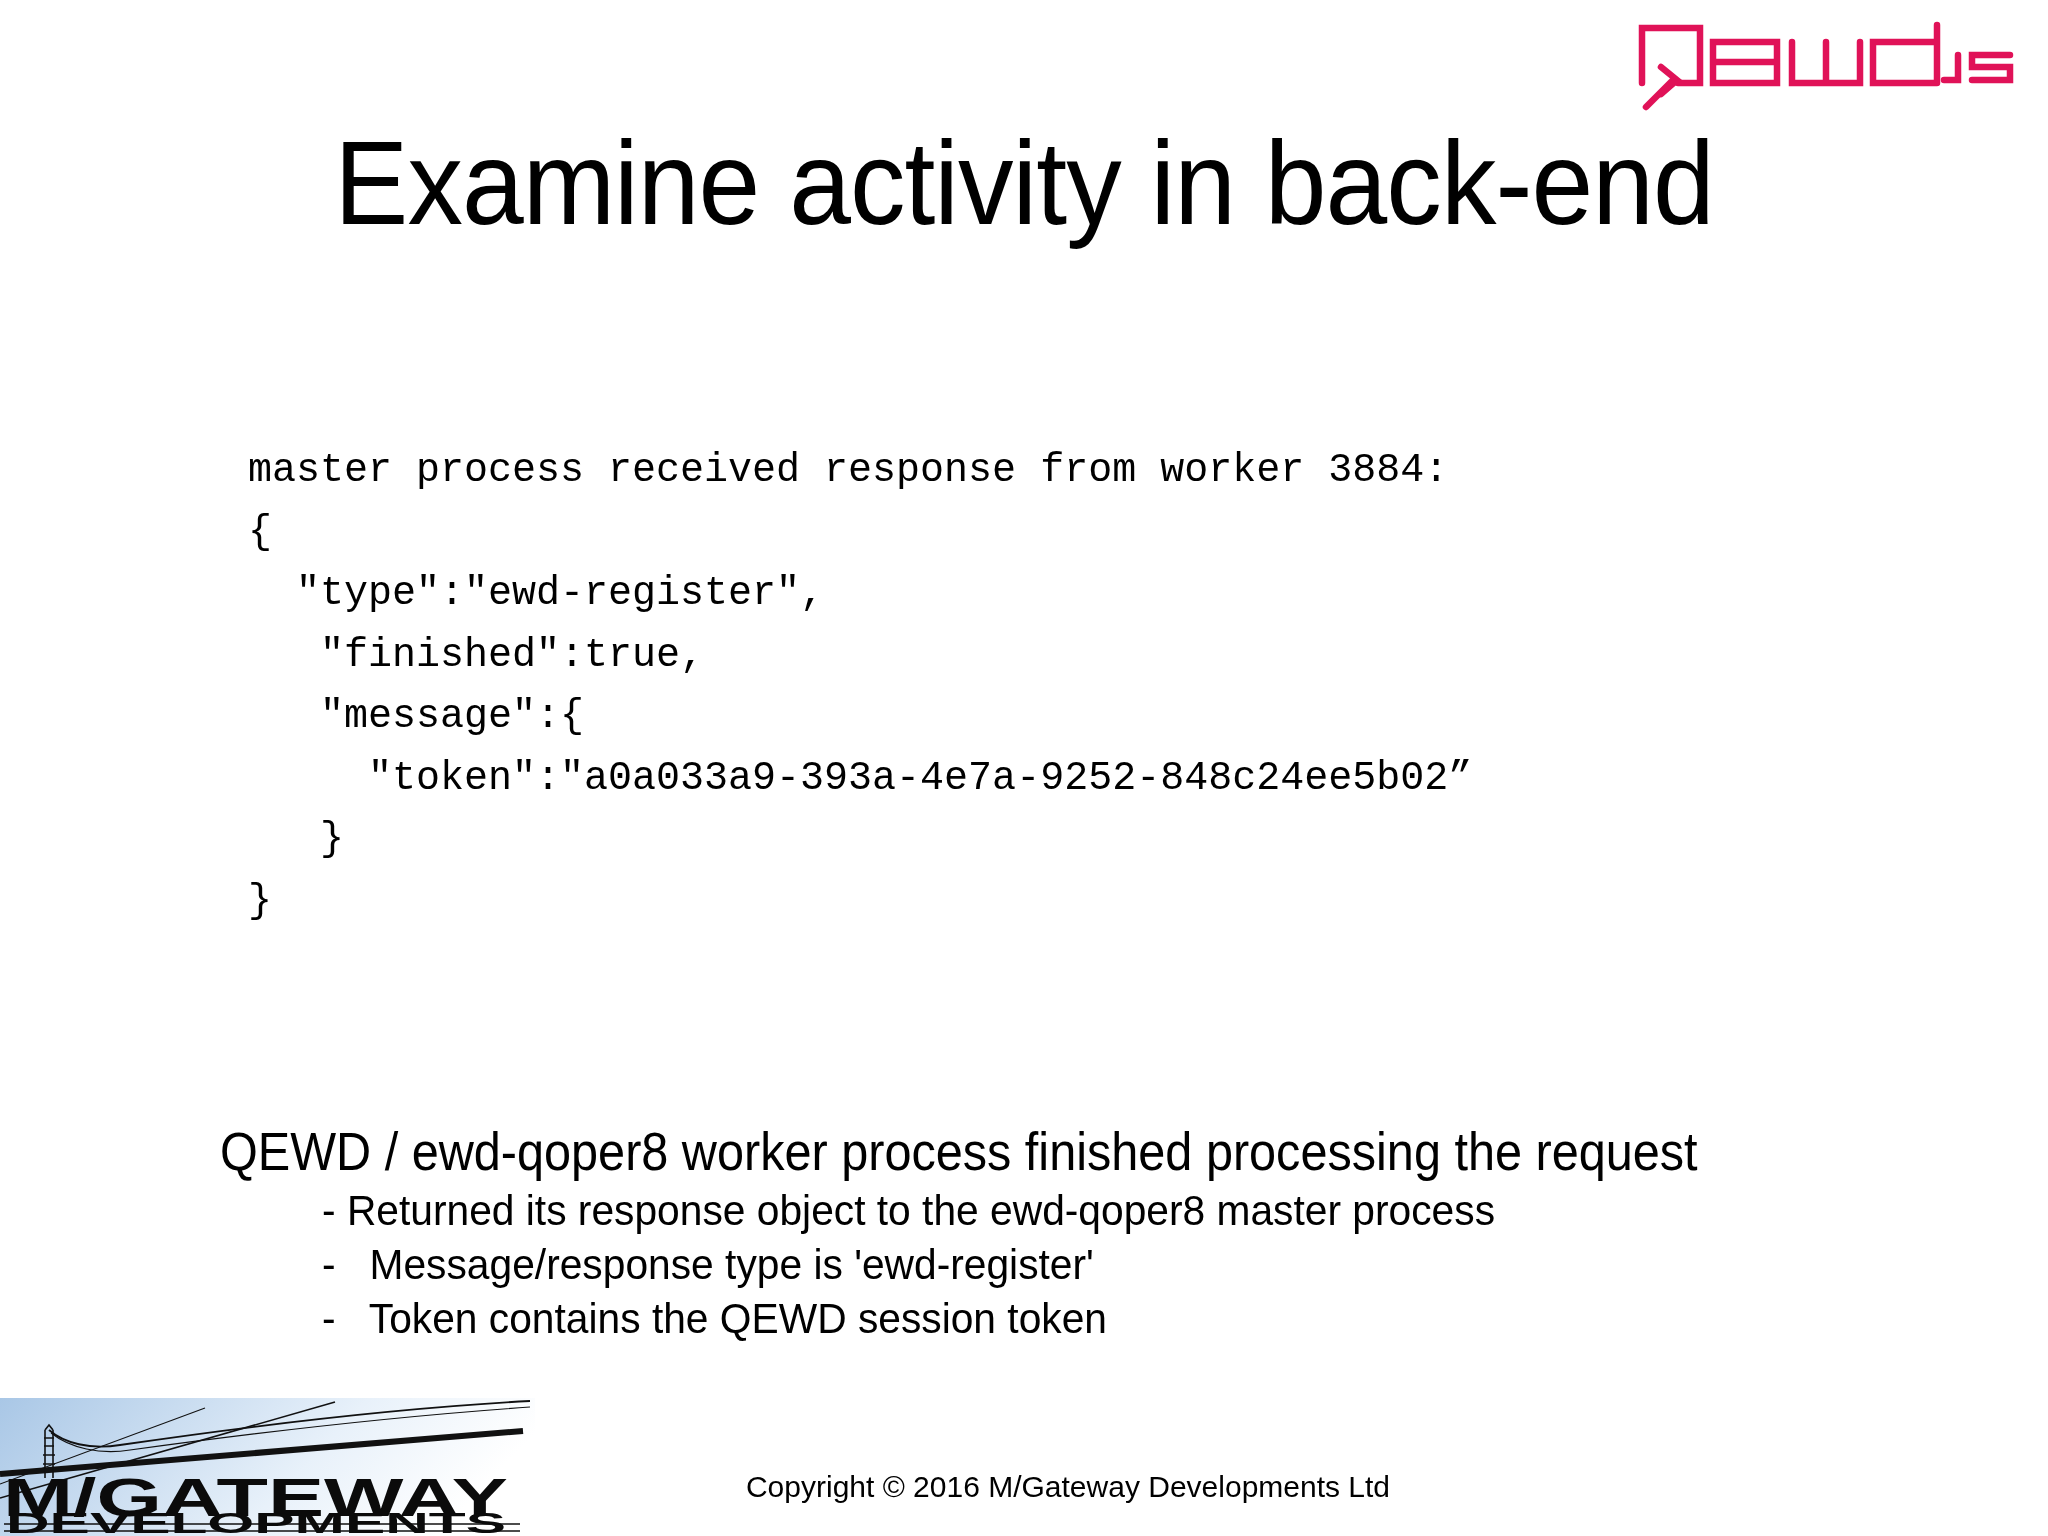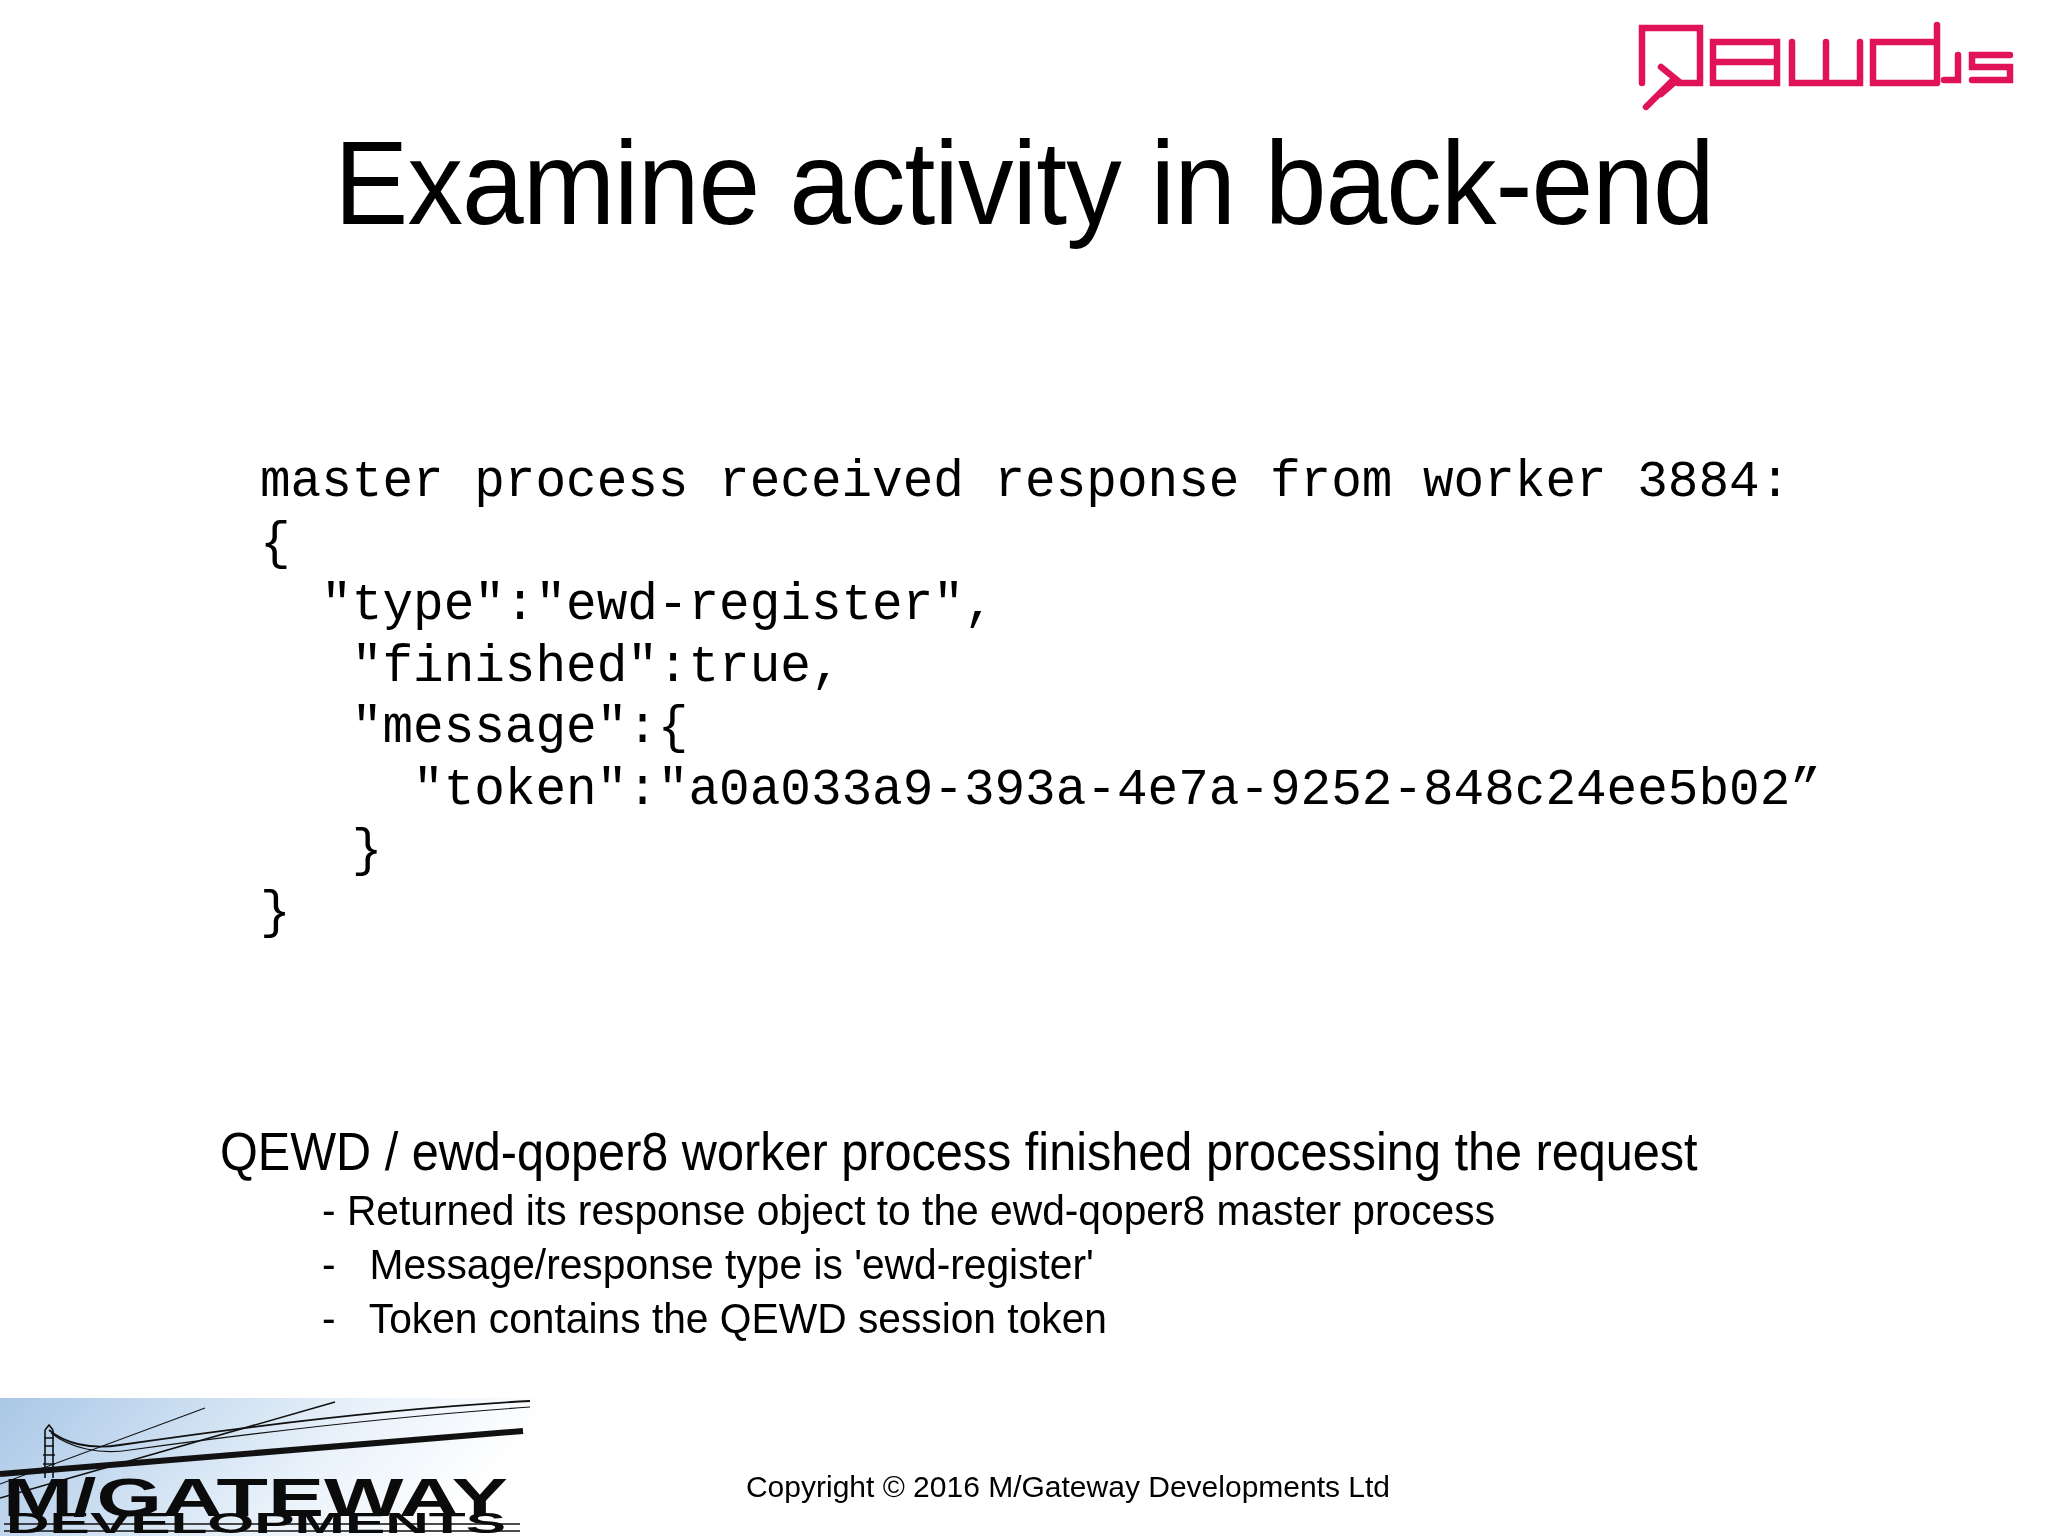--- a/index.html
+++ b/index.html
@@ -23,23 +23,23 @@
     font-size:118px;
     line-height:1;
     letter-spacing:-1px;
     white-space:nowrap;
     transform:scaleX(0.94);
     transform-origin:50% 0;
   }
   .console-output{
     position:absolute;
     left:248px;top:440px;
-    margin:12px;
+    margin:0;
     font-family:"Liberation Mono",monospace;
-    font-size:51px;
+    font-size:40px;
     line-height:61.5px;
     white-space:pre;
     letter-spacing:0;
   }
   .summary-heading{
     position:absolute;
     left:220px;top:1124px;
     font-size:54px;
     line-height:1;
     white-space:pre;

